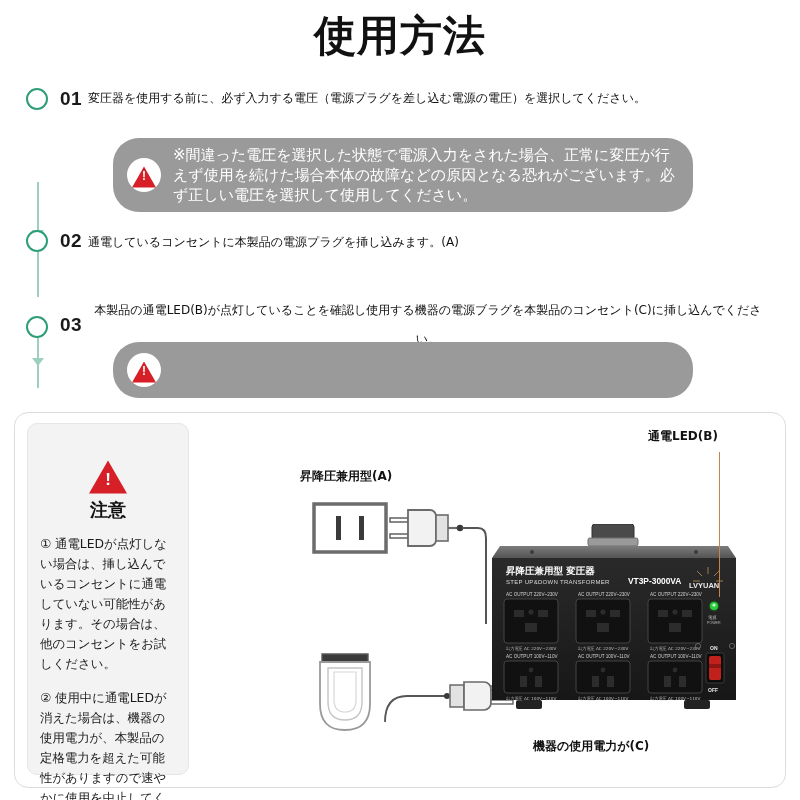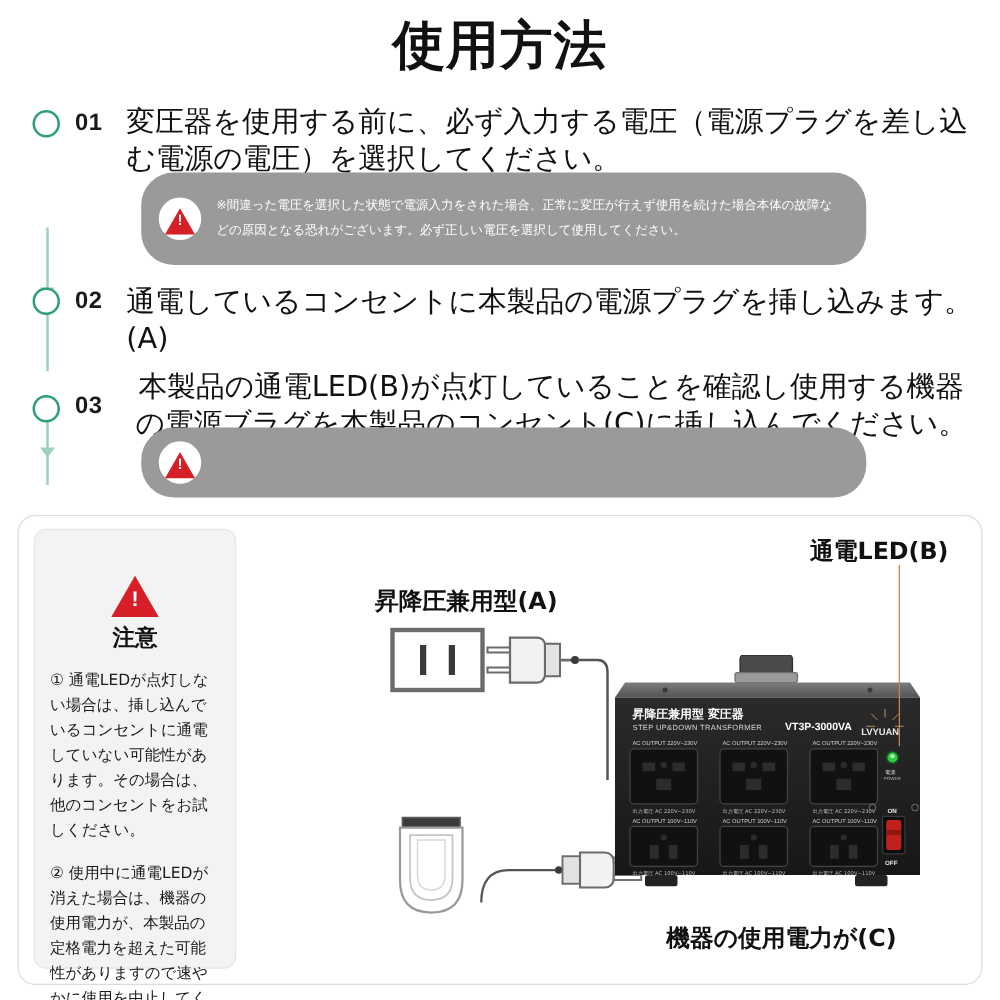--- a/index.html
+++ b/index.html
@@ -48,22 +48,22 @@
   .num {
     position: absolute; left: 60px;
     font-size: 19px; font-weight: bold; color: #1a1a1a;
     letter-spacing: 0.5px;
   }
   .num-1 { top: 10px; }
   .num-2 { top: 152px; }
   .num-3 { top: 236px; }
 
   .step-text {
-    position: absolute; left: 101px; width: 680px;
-    font-size: 23px; line-height: 29px; color: #111;
+    position: absolute; left: 88px; width: 680px;
+    font-size: 12px; line-height: 29px; color: #111;
     font-family: "DejaVu Sans", "Liberation Sans", sans-serif;
   }
   .step-text-1 { top: 6px; }
   .step-text-2 { top: 150px; }
   .step-text-3 { top: 218px; text-align: center; }
 
   
   .warn {
     position: absolute;
     background: #9a9a9a;
@@ -90,21 +90,21 @@
     border-right: 12px solid transparent;
     border-bottom: 21px solid #d61f26;
   }
   .warn-ico::after {
     content: "!"; position: absolute; left: 0; right: 0; top: 12px;
     text-align: center; color: #fff;
     font-size: 12px; font-weight: bold; line-height: 13px;
     font-family: "Liberation Sans", sans-serif;
   }
   .warn-txt {
-    color: #ffffff; font-size: 10px; line-height: 20px;
+    color: #ffffff; font-size: 15px; line-height: 20px;
     font-family: "DejaVu Sans", "Liberation Sans", sans-serif;
   }
 
   
   .panel {
     position: absolute; left: 14px; top: 412px;
     width: 772px; height: 376px;
     border: 1px solid #dcdcdc; border-radius: 14px;
     background: #ffffff;
   }
@@ -139,21 +139,21 @@
   }
   .caution-p {
     font-size: 12.4px; line-height: 20px; color: #1a1a1a;
     margin-bottom: 14px;
     font-family: "DejaVu Sans", "Liberation Sans", sans-serif;
   }
 
   
   .callout {
     position: absolute;
-    font-size: 19px; font-weight: bold; color: #111;
+    font-size: 12px; font-weight: bold; color: #111;
     white-space: nowrap;
     font-family: "DejaVu Sans", "Liberation Sans", sans-serif;
   }
   .cal-plug   { left: 300px; top: 468px; }
   .cal-led    { left: 648px; top: 428px; }
   .cal-shaver { left: 278px; top: 738px; }
   .cal-outlet { left: 533px; top: 738px; }
 
   .led-line {
     position: absolute; left: 719px; top: 452px;

